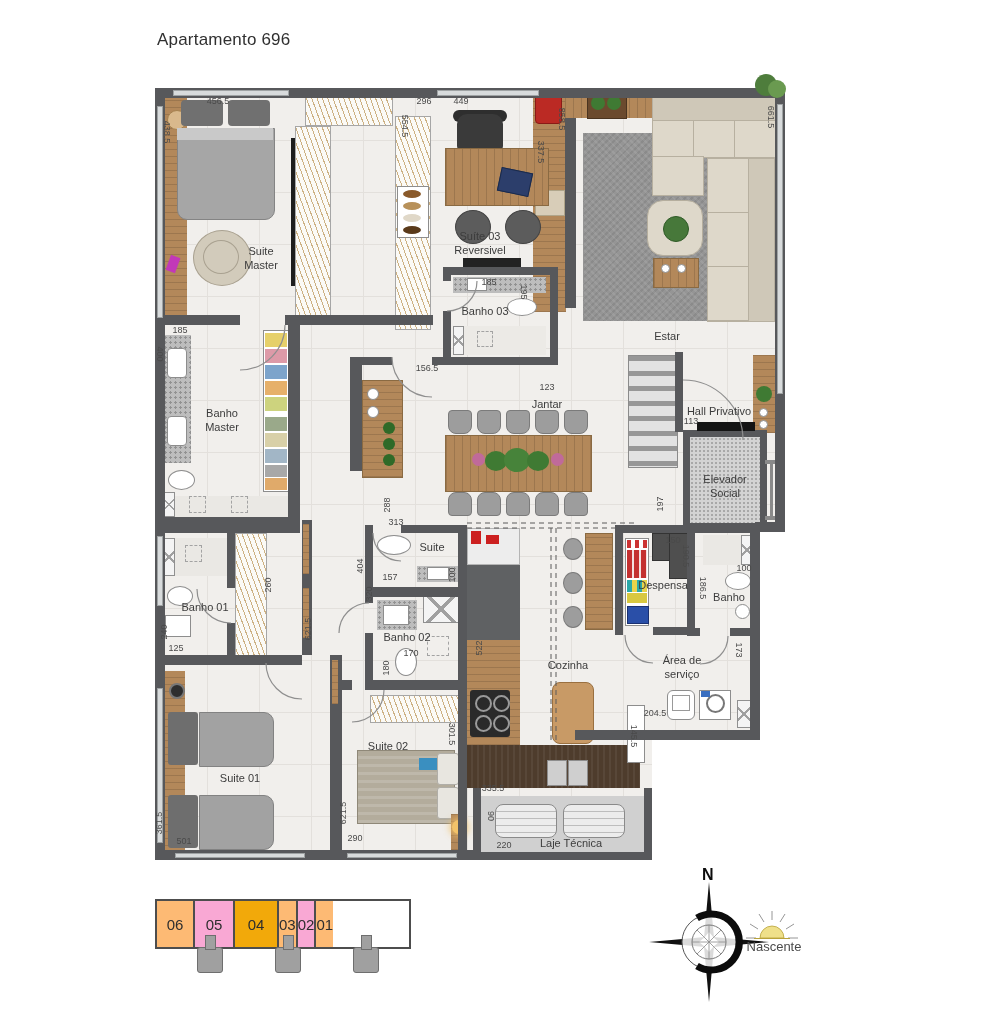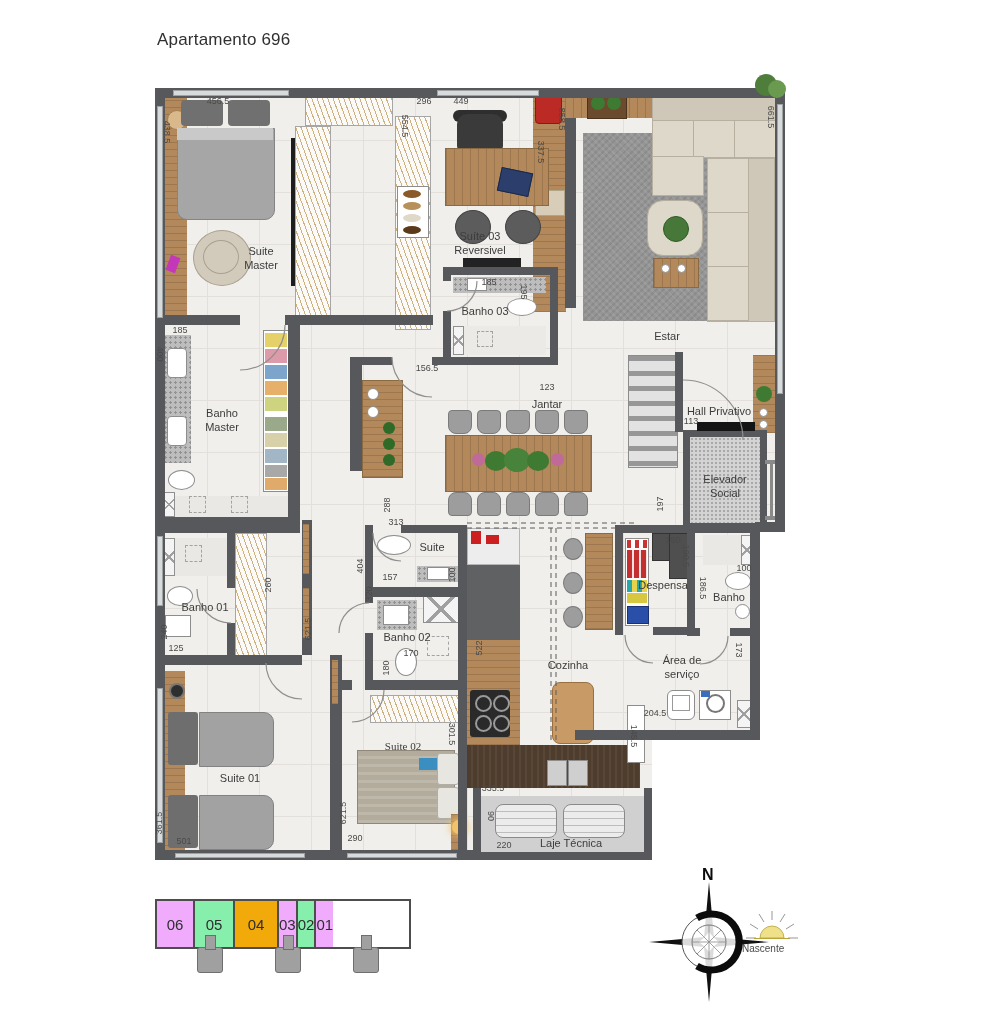--- a/index.html
+++ b/index.html
@@ -25,30 +25,30 @@
   .grayf{background:#9d9d9d;border:1px solid #7b7b7b;box-sizing:border-box;}
   .lift{background:#d3d3d3;background-image:radial-gradient(#a8a8a8 1px,transparent 1.3px);background-size:4px 4px;border:7px solid #57585b;box-sizing:border-box;}
   .slat{background:#e2e2e2;border:1px solid #8b8b8b;box-sizing:border-box;background-image:repeating-linear-gradient(180deg,#979797 0 5px,#e2e2e2 5px 15px);}
   .ac{background:#ececec;border:1px solid #8a8a8a;border-radius:8px;box-sizing:border-box;background-image:repeating-linear-gradient(180deg,transparent 0 6px,#bdbdbd 6px 7px);}
   .room-label{position:absolute;transform:translate(-50%,-50%);font-size:11px;color:#3c3c3c;text-align:center;white-space:pre-line;line-height:1.25;z-index:40;}
   .dim{position:absolute;transform:translate(-50%,-50%);font-size:9px;color:#4a4a4a;white-space:nowrap;z-index:41;}
   .dim.r90{transform:translate(-50%,-50%) rotate(90deg);}
   .dim.rm90{transform:translate(-50%,-50%) rotate(-90deg);}
   svg.overlay{position:absolute;left:0;top:0;z-index:30;}
   #units{left:155px;top:899px;width:252px;height:46px;border:2px solid #4d4d4d;display:flex;box-sizing:content-box;}
-  .ucell{height:100%;border-right:2px solid #4d4d4d;display:flex;align-items:center;justify-content:center;font-size:15px;color:#2e2e2e;background:#f0abfc;box-sizing:border-box;}
+  .ucell{height:100%;border-right:2px solid #4d4d4d;display:flex;align-items:center;justify-content:center;font-size:15px;color:#2e2e2e;background:#fdba74;box-sizing:border-box;}
   .ucell:last-child{border-right:none;}
   .ucell:nth-child(1){width:52px}.ucell:nth-child(2){width:38px}.ucell:nth-child(3){width:40px}
   .ucell:nth-child(4){width:38px}.ucell:nth-child(5){width:40px}.ucell:nth-child(6){width:44px}
-  .ucell.shaded{background:#86efac;text-align:center;}
+  .ucell.shaded{background:#f9a8d4;text-align:center;}
   .ucell.selected{background:#F2A90A;}
   .utab{position:absolute;width:24px;height:24px;background:#a0a0a0;border:1px solid #6e6e6e;border-radius:3px;top:46px;}
   .utab::before{content:"";position:absolute;left:7px;top:-13px;width:9px;height:13px;background:#a0a0a0;border:1px solid #6e6e6e;}
   #north-label{left:702px;top:866px;font-size:16px;font-weight:bold;color:#0d0d0d;}
-  #nascente-label{position:absolute;left:0;bottom:0;width:100%;text-align:left;font-size:10px;color:#4a4a4a;}
+  #nascente-label{position:absolute;left:0;bottom:0;width:100%;text-align:center;font-size:13px;color:#4a4a4a;}
 </style>
 </head>
 <body>
 
 <div id="canvas" class="abs">
 
   <div id="title" class="abs">Apartamento 696</div>
 
   <div id="plan" class="abs">
 
@@ -331,21 +331,21 @@
       <span class="room-label" style="left: 564px; top: 324px;">Hall Privativo</span>
       <span class="room-label" style="left: 570px; top: 399px;">Elevador
 Social</span>
       <span class="room-label" style="left: 67px; top: 333px;">Banho
 Master</span>
       <span class="room-label" style="left: 392px; top: 317px;">Jantar</span>
       <span class="room-label" style="left: 277px; top: 460px;">Suite</span>
       <span class="room-label" style="left: 252px; top: 550px;">Banho 02</span>
       <span class="room-label" style="left: 50px; top: 520px;">Banho 01</span>
       <span class="room-label" style="left: 85px; top: 691px;">Suite 01</span>
-      <span class="room-label" style="left: 248px; top: 659px; font-family: Liberation Serif, serif;">Suite 02</span>
+      <span class="room-label" style="left: 233px; top: 659px;">Suite 02</span>
       <span class="room-label" style="left: 413px; top: 578px;">Cozinha</span>
       <span class="room-label" style="left: 508px; top: 498px;">Despensa</span>
       <span class="room-label" style="left: 574px; top: 510px;">Banho</span>
       <span class="room-label" style="left: 527px; top: 580px;">Área de
 serviço</span>
       <span class="room-label" style="left: 416px; top: 756px;">Laje Técnica</span>
       <span class="dim" style="left: 63px; top: 13px;">456.5</span>
       <span class="dim r90" style="left: 12px; top: 44px;">438.5</span>
       <span class="dim" style="left: 269px; top: 13px;">296</span>
       <span class="dim r90" style="left: 250px; top: 38px;">554.5</span>

